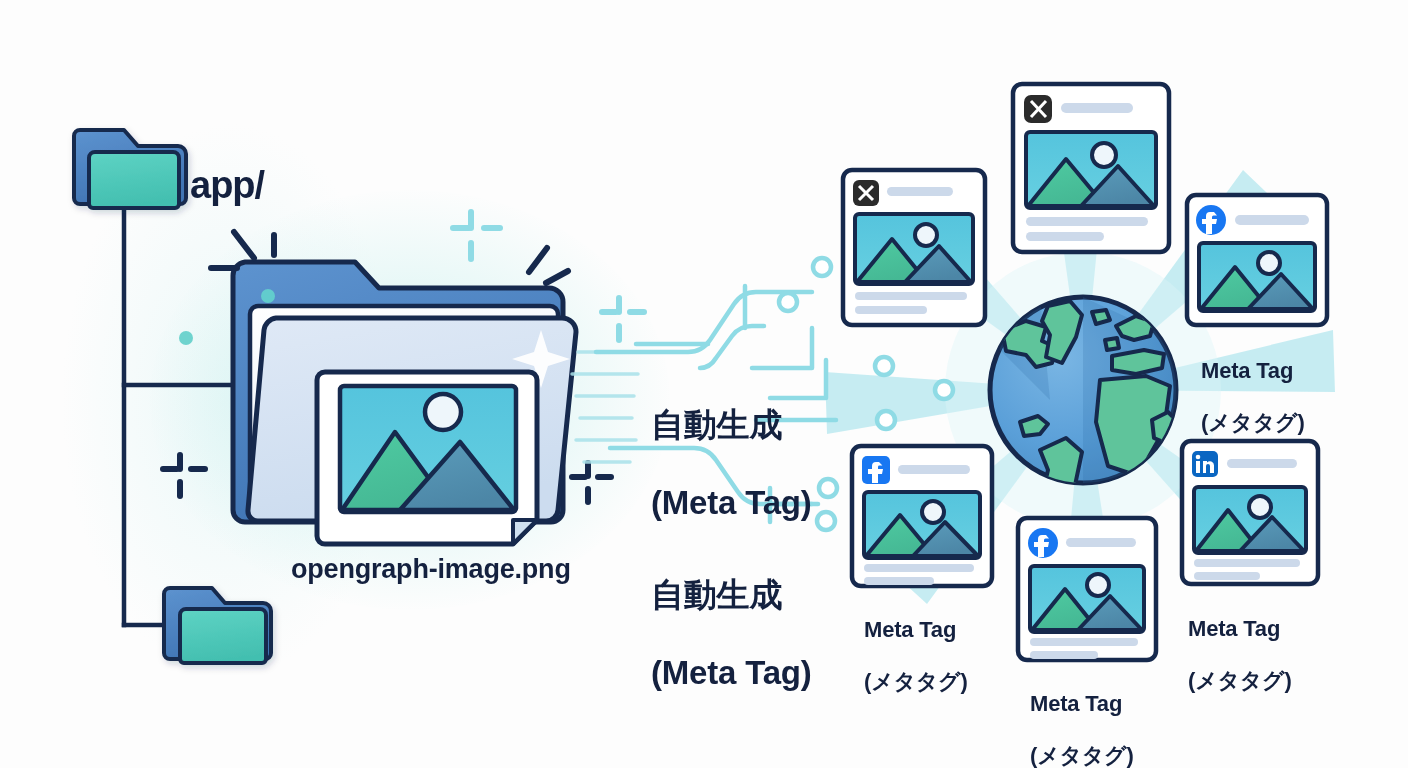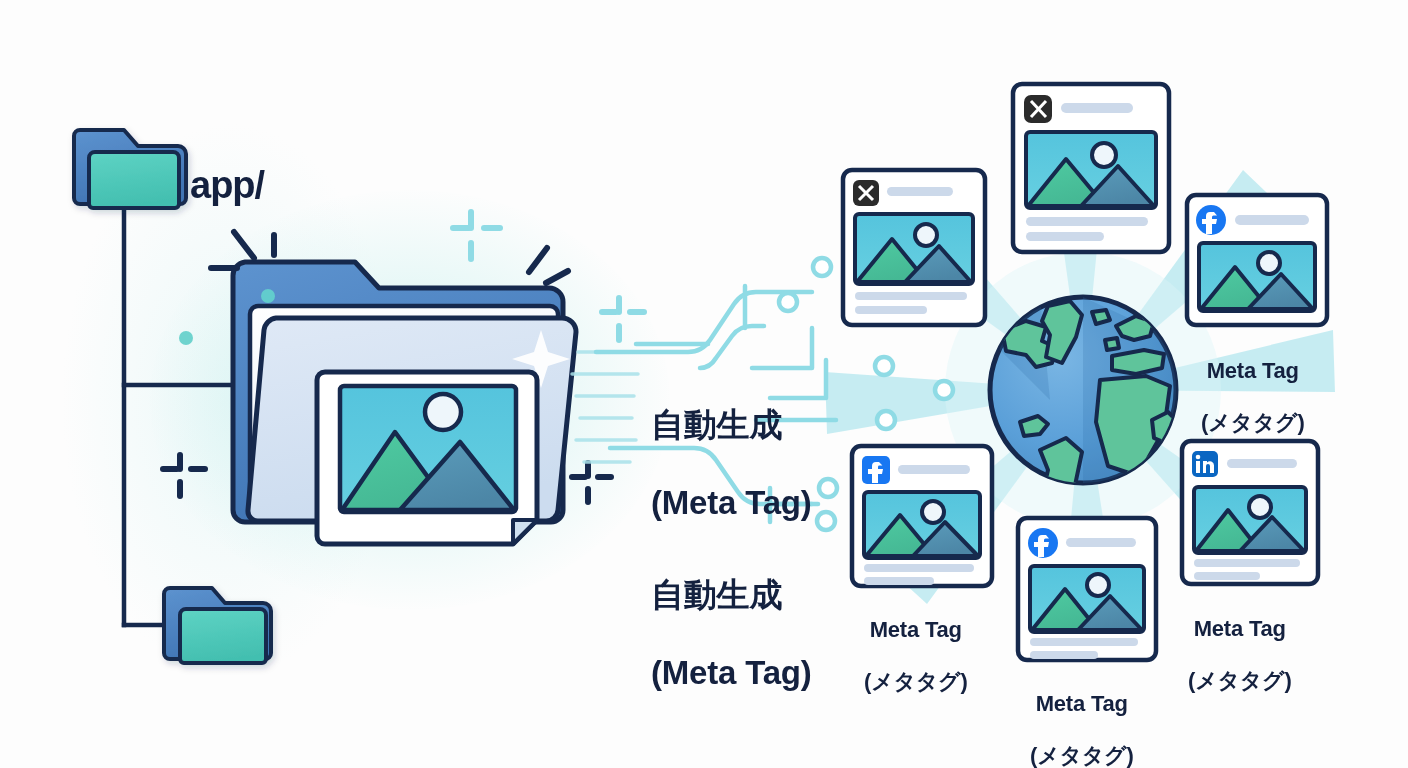--- a/index.html
+++ b/index.html
@@ -38,21 +38,21 @@
     position: absolute;
     color: #14213f;
     font-weight: bold;
     line-height: 1.18;
     white-space: pre-line;
     letter-spacing: -0.2px;
   }
   .lbl-app { font-size: 38px; letter-spacing: -1px; }
   .lbl-file { font-size: 27px; }
   .lbl-gen { font-size: 33px; text-align: left; }
-  .lbl-meta { font-size: 22px; text-align: center; }
+  .lbl-meta { font-size: 22px; text-align: left; }
 </style>
 </head>
 <body>
 
 <div id="stage">
 
   <div class="glow glow-left"></div>
   <div class="glow glow-main"></div>
 
   <svg class="layer" viewBox="0 0 1408 768">
@@ -338,20 +338,21 @@
       <circle cx="78" cy="66" r="11" fill="#eef6fb" stroke="#16294d" stroke-width="4"></circle>
       <path d="M14 110 L46 69 L78 110 Z" fill="url(#cGreen)" stroke="#16294d" stroke-width="4" stroke-linejoin="round"></path>
       <path d="M58 110 L90 76 L122 110 Z" fill="url(#cBlue)" stroke="#16294d" stroke-width="4" stroke-linejoin="round"></path>
       <rect x="12" y="118" width="106" height="8" rx="4" fill="#ccd9ea"></rect>
       <rect x="12" y="131" width="66" height="8" rx="4" fill="#ccd9ea"></rect>
     </g>
   </svg>
 
   <div class="lbl lbl-app" style="left:190px; top:163px;">app/</div>
 
+  <div class="lbl lbl-file" style="left:291px; top:554px;">opengraph-image.png</div>
 
   <div class="lbl lbl-gen" style="left:651px; top:367px;">
     <span>自動生成</span><br>
     <span>(Meta Tag)</span>
   </div>
 
   <div class="lbl lbl-gen" style="left:651px; top:537px;">
     <span>自動生成</span><br>
     <span>(Meta Tag)</span>
   </div>

